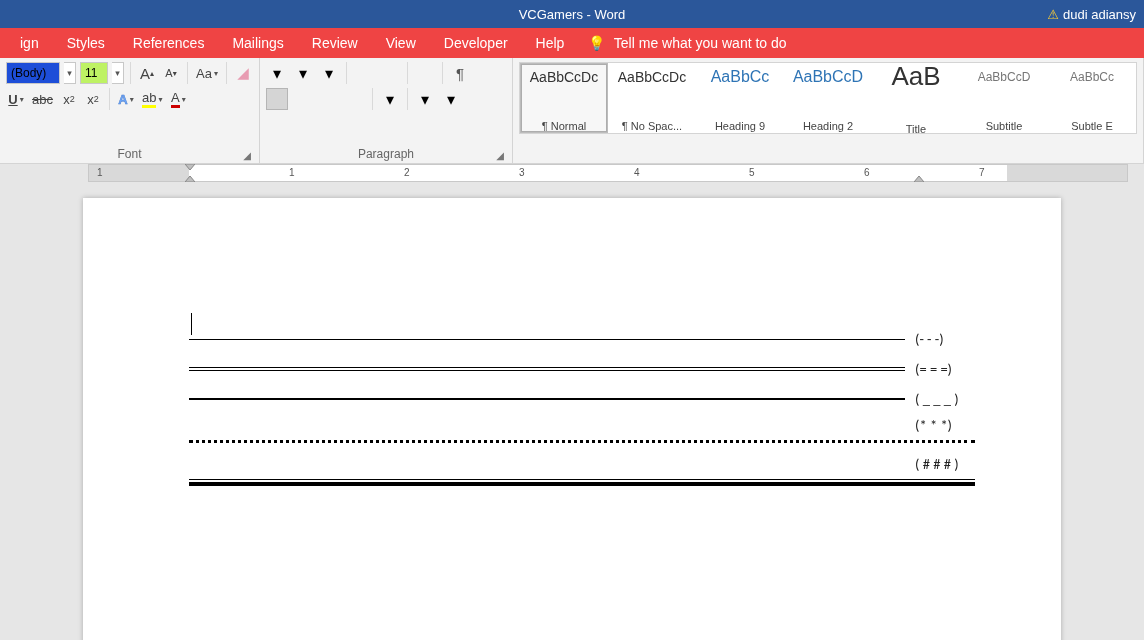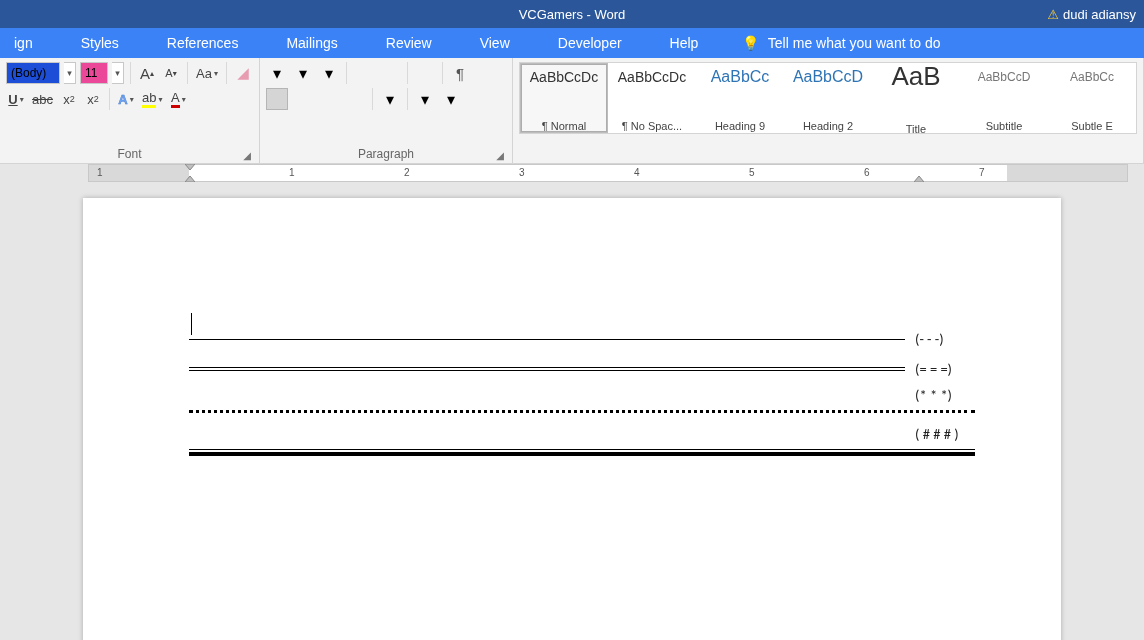--- a/index.html
+++ b/index.html
@@ -5,40 +5,40 @@
   * { box-sizing: border-box; margin: 0; padding: 0; font-family: "Segoe UI", Arial, sans-serif; }
   body { background: #e6e6e6; width: 1144px; height: 640px; overflow: hidden; }
 
   
   .titlebar { background: #2b579a; height: 28px; display: flex; align-items: center; justify-content: center; position: relative; }
   .titlebar .title { color: #fff; font-size: 13px; }
   .titlebar .user { position: absolute; right: 8px; color: #fff; font-size: 13px; display: flex; align-items: center; gap: 4px; }
   .titlebar .warn { color: #ffcf33; }
 
   
-  .menubar { background: #3b82f6; height: 30px; display: flex; align-items: center; gap: 32px; padding: 0 6px; }
+  .menubar { background: #ef4444; height: 30px; display: flex; align-items: center; gap: 12px; padding: 0 12px; }
   .menubar .tab { color: #fff; font-size: 14px; cursor: pointer; padding: 0 8px; }
   .tellme-wrap { display: flex; align-items: center; gap: 8px; margin-left: 4px; }
   .lightbulb { color: #fff; font-size: 14px; }
   .tellme { color: #fff; font-size: 14px; }
 
   
   .ribbon { background: #f3f3f3; border-bottom: 1px solid #d4d4d4; height: 106px; display: flex; }
   .group { border-right: 1px solid #d4d4d4; padding: 4px 6px 0 6px; display: flex; flex-direction: column; justify-content: space-between; }
   .group-body { display: flex; flex-direction: column; gap: 4px; }
   .group-label-row { display: flex; align-items: center; justify-content: center; position: relative; height: 18px; }
   .group-label { color: #666; font-size: 12px; }
   .dialog-launcher { position: absolute; right: 2px; bottom: 2px; color: #777; font-size: 10px; }
 
   .row { display: flex; align-items: center; gap: 4px; }
 
   
   .fontname { width: 54px; height: 22px; border: 1px solid #c8c8c8; background: #1d4ed8; font-size: 12px; display: flex; align-items: center; padding: 0 4px; overflow:hidden; white-space:nowrap;}
   .dd { width: 12px; height: 22px; border: 1px solid #c8c8c8; border-left: none; background: #fff; display:flex; align-items:center; justify-content:center; font-size:9px; color:#555;}
-  .fontsize { width: 28px; height: 22px; border: 1px solid #c8c8c8; background: #ec4899; font-size: 12px; display:flex; align-items:center; padding:0 4px;}
+  .fontsize { width: 28px; height: 22px; border: 1px solid #c8c8c8; background: #bef264; font-size: 12px; display:flex; align-items:center; padding:0 4px;}
   .btn { min-width: 20px; height: 22px; display: flex; align-items: center; justify-content: center; font-size: 13px; color: #444; cursor: pointer; padding:0 2px;}
   .btn .caret { font-size: 8px; margin-left: 2px; color:#555;}
   .divider { width: 1px; height: 22px; background: #d9d9d9; margin: 0 2px; }
 
   .A-outline { font-weight:bold; color:#6fa8fb; -webkit-text-stroke: 0.5px #4a7dcc; }
   .highlight-bar { border-bottom: 3px solid #ffff00; padding-bottom:0; line-height:14px;}
   .fontcolor-bar { border-bottom: 3px solid #cc0000; padding-bottom:0; line-height:14px;}
   .eraser { color:#e89cb2; font-size:15px; }
   .pbtn { width:22px; height:22px; display:flex; align-items:center; justify-content:center; cursor:pointer; }
   .pbtn.active { background:#d5d5d5; border:1px solid #b5b5b5;}
@@ -399,20 +399,24 @@
     <div id="doc-lines">
         <div class="line-row">
           <div class="border-line bl-thin"></div>
           <div class="label">(- - -)</div>
         </div>
         <div class="line-row">
           <div class="border-line bl-double"></div>
           <div class="label">(= = =)</div>
         </div>
         <div class="line-row">
+          <div class="border-line bl-thick"></div>
+          <div class="label">( _ _ _ )</div>
+        </div>
+        <div class="line-row">
           <div class="border-line" style="border: none;"></div>
           <div class="label stars-label">(* * *)</div>
         </div>
         <div class="line-row" style="margin-top: 6px;">
           <div class="border-line bl-dotted"></div>
         </div>
         <div class="line-row">
           <div class="border-line" style="border: none;"></div>
           <div class="label">( # # # )</div>
         </div>

